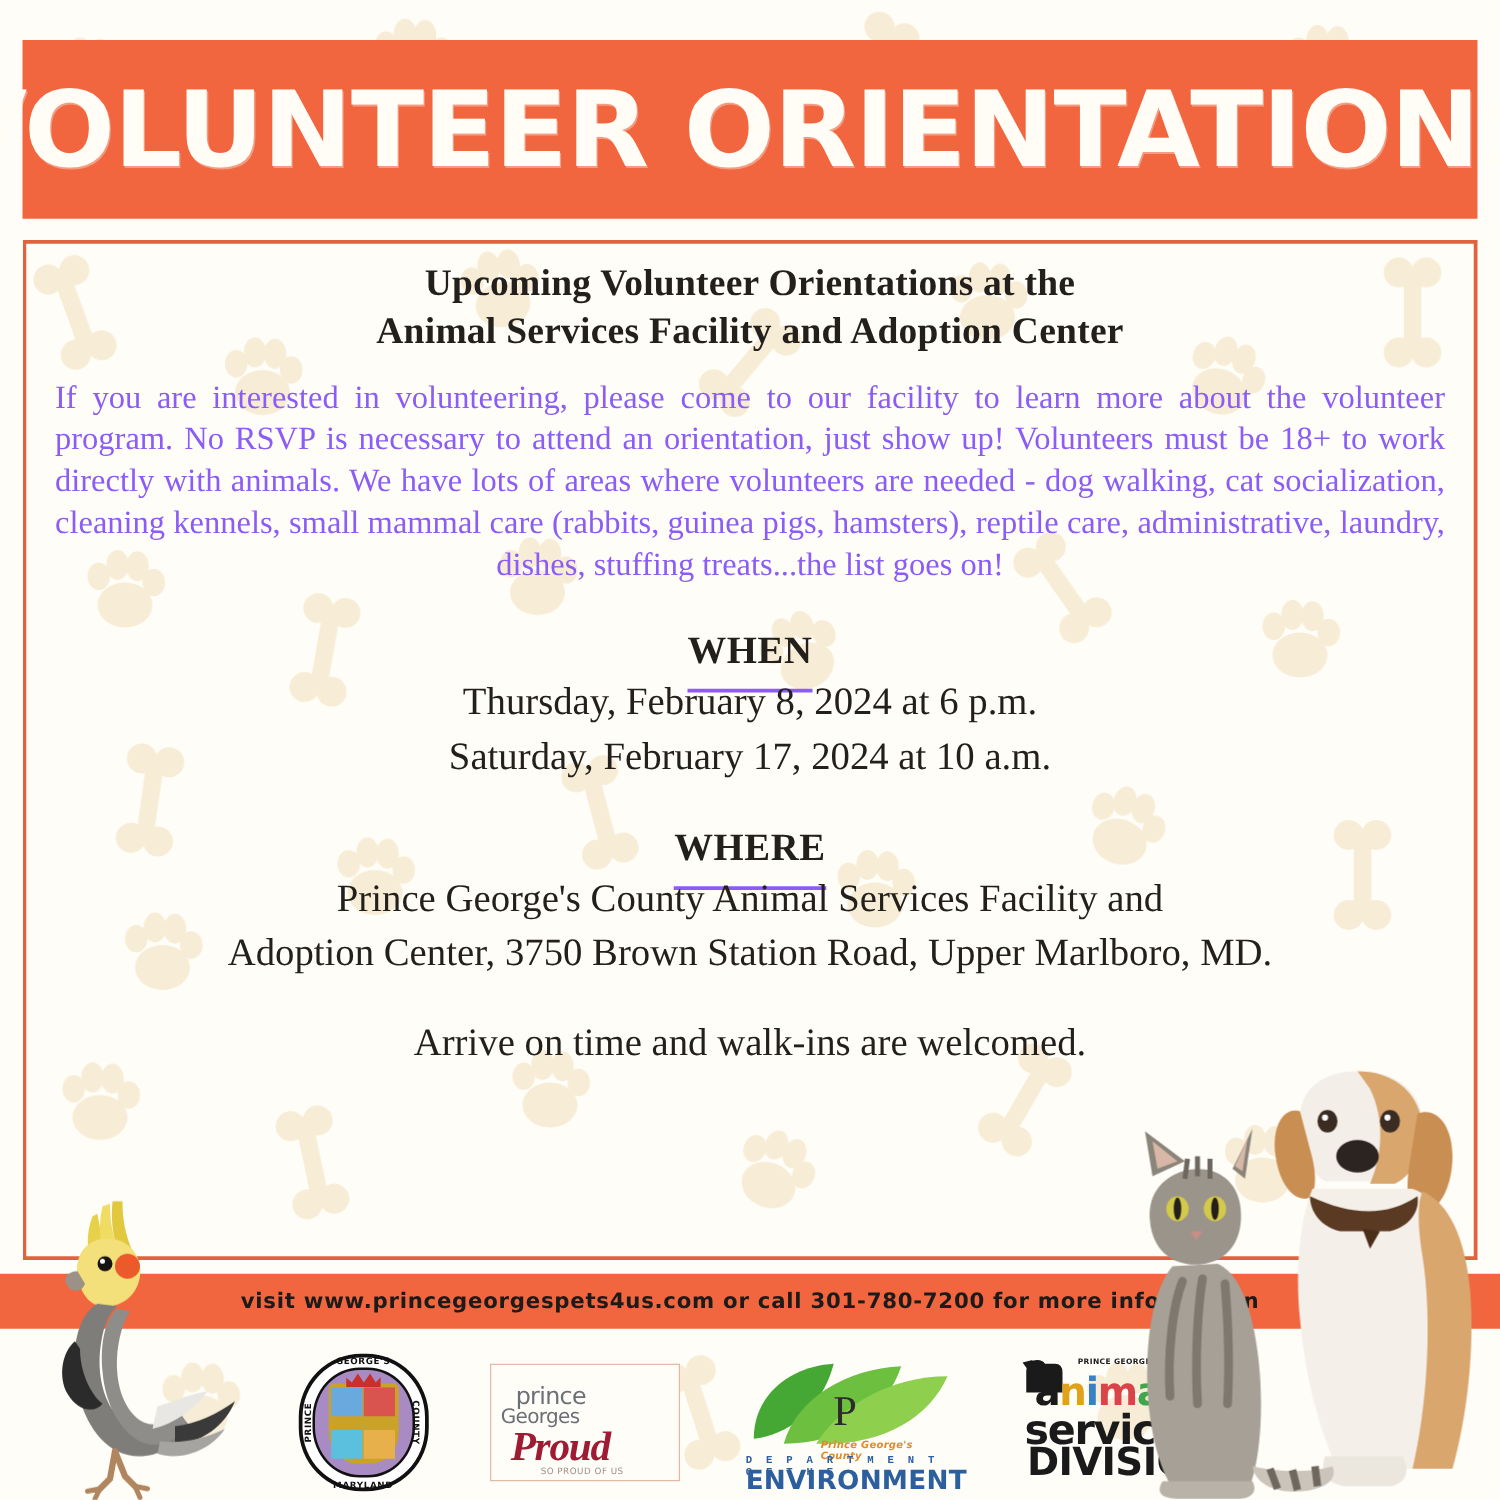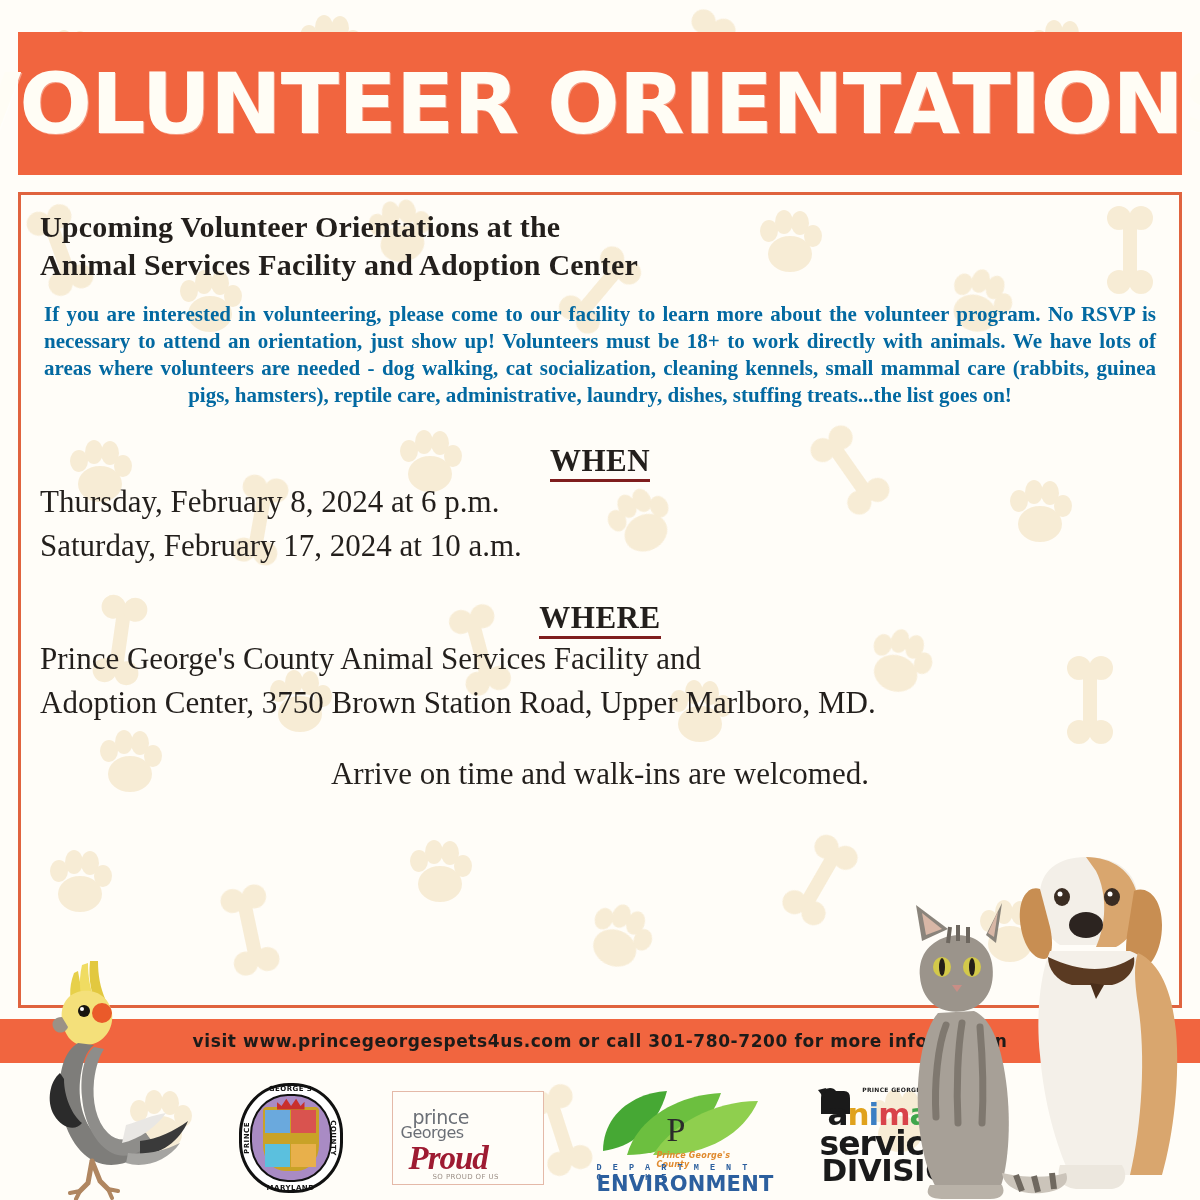--- a/index.html
+++ b/index.html
@@ -64,51 +64,52 @@
   .inner {
     position: absolute;
     left: 40px;
     top: 198px;
     width: 1120px;
     z-index: 4;
     color: #231f1c;
   }
 
   .subtitle {
+    text-align: center;
     font-weight: bold;
     font-size: 30px;
     line-height: 1.28;
     letter-spacing: 0.2px;
     margin: 10px 0 0 0;
     color: #231f1c;
   }
 
   .para {
-    font-size: 21px;
+    font-size: 26px;
     line-height: 1.29;
     text-align: justify;
     text-align-last: center;
     margin: 16px 4px 0 4px;
-    color: #0369a1;
-    font-weight: bold;
+    color: #8b5cf6;
   }
 
   .section-head {
     text-align: center;
     font-weight: bold;
     font-size: 31px;
     margin-top: 34px;
     letter-spacing: 0.5px;
   }
   .section-head span {
-    border-bottom: 3px solid #7f1d1d;
-    padding-bottom: 1px;
+    border-bottom: 3px solid #8b5cf6;
+    padding-bottom: 14px;
   }
 
   .section-line {
+    text-align: center;
     font-size: 31px;
     line-height: 1.34;
     margin-top: 2px;
   }
 
   .closing {
     text-align: center;
     font-size: 31px;
     line-height: 1.33;
     margin-top: 30px;

